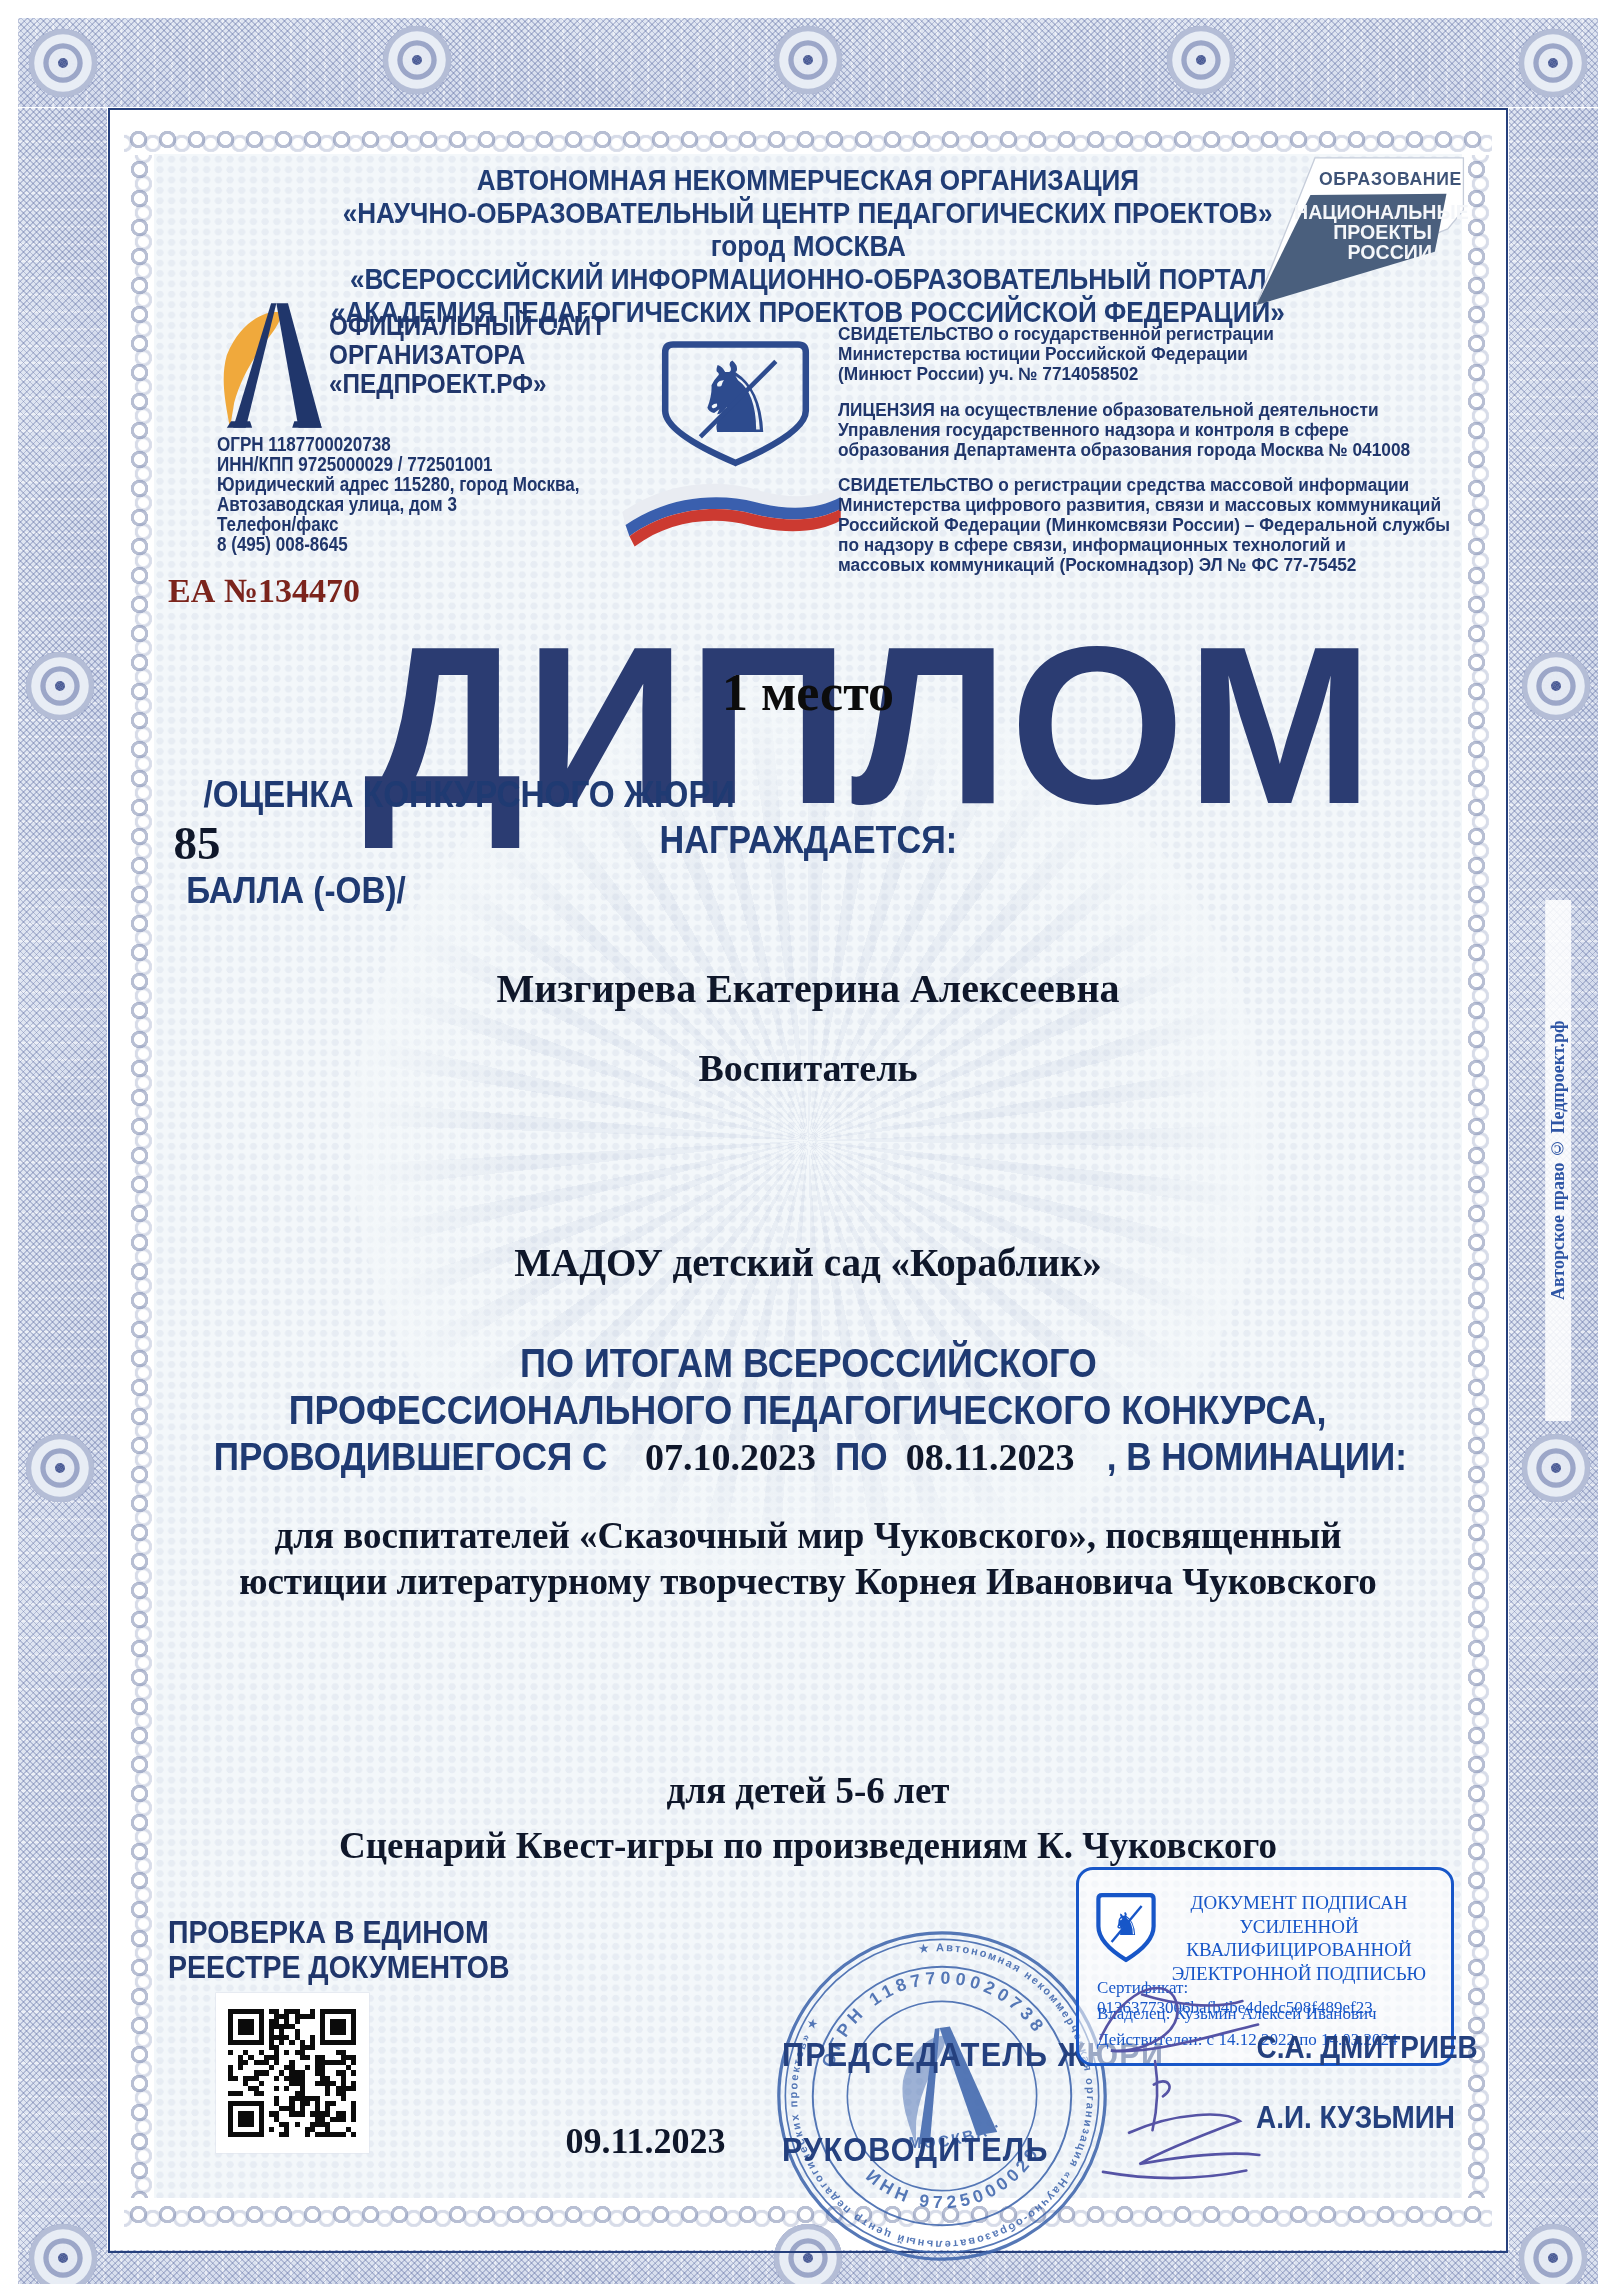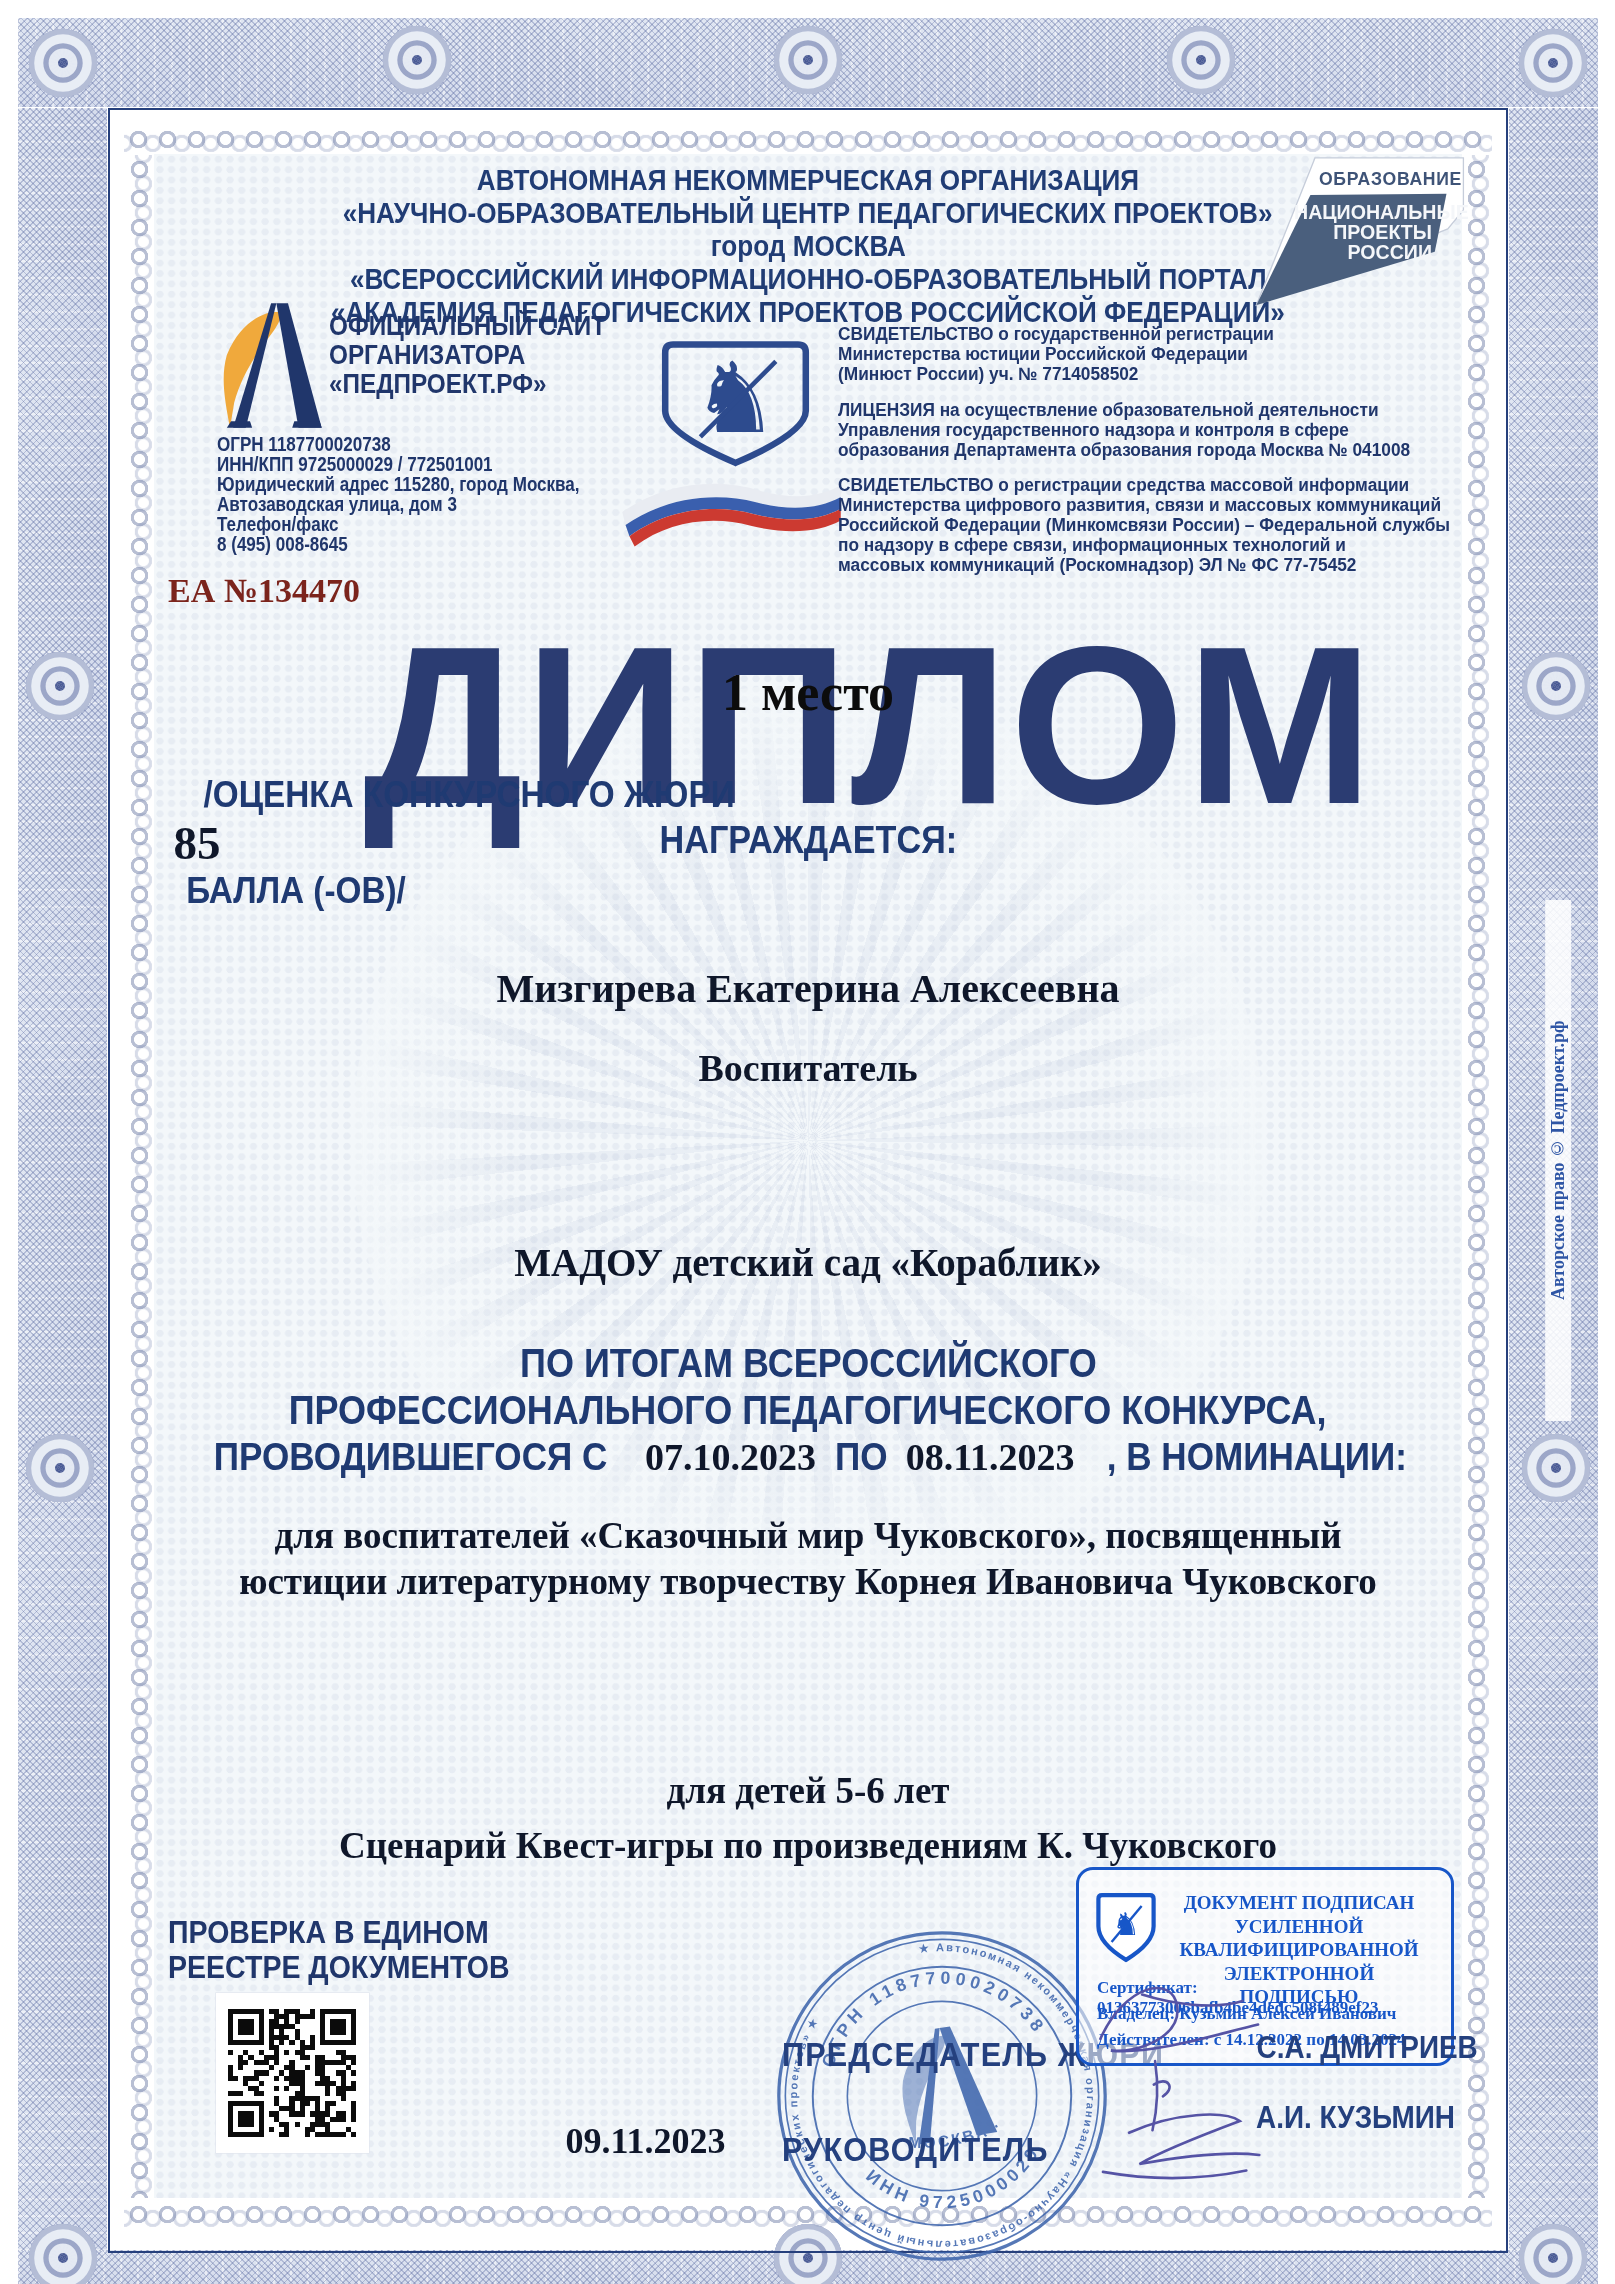--- a/index.html
+++ b/index.html
@@ -44,21 +44,21 @@
   .cn{display:inline-block;transform:scaleX(.9);transform-origin:50% 50%;white-space:nowrap;}
   .cnl{display:inline-block;transform:scaleX(.9);transform-origin:0 50%;white-space:nowrap;}
   .navy{color:#1f3a72;font-weight:700;}
   .serif{font-family:"Liberation Serif",serif;font-weight:700;color:#0f172a;}
   .center{left:154px;width:1308px;text-align:center;}
   .hline{font-size:29px;line-height:33px;font-weight:700;color:#203c74;}
   .title{font-size:225px;font-weight:700;color:#2b3c72;letter-spacing:1.3px;line-height:1;}
   .flexbase{display:flex;justify-content:center;align-items:baseline;}
   .badge-navy{fill:#4a5f7d;}
   .esign{border:3.3px solid #1756c8;border-radius:17px;background:rgba(255,255,255,.55);}
-  .esign-text{color:#1756c8;font-family:"Liberation Serif",serif;font-weight:700;}
+  .esign-text{color:#1756c8;font-family:"Liberation Serif",serif;font-weight:400;}
   .sigline{stroke:#5553a5;stroke-width:4;fill:none;stroke-linecap:round;}
 </style>
 </head>
 <body>
 
 <div class="page">
 
   <div class="abs gb" style="left:18px;top:18px;right:18px;height:89px;"></div>
   <div class="abs gb" style="left:18px;top:2250px;right:18px;height:34px;"></div>
   <div class="abs gb v" style="left:18px;top:108px;width:89px;height:2143px;"></div>

